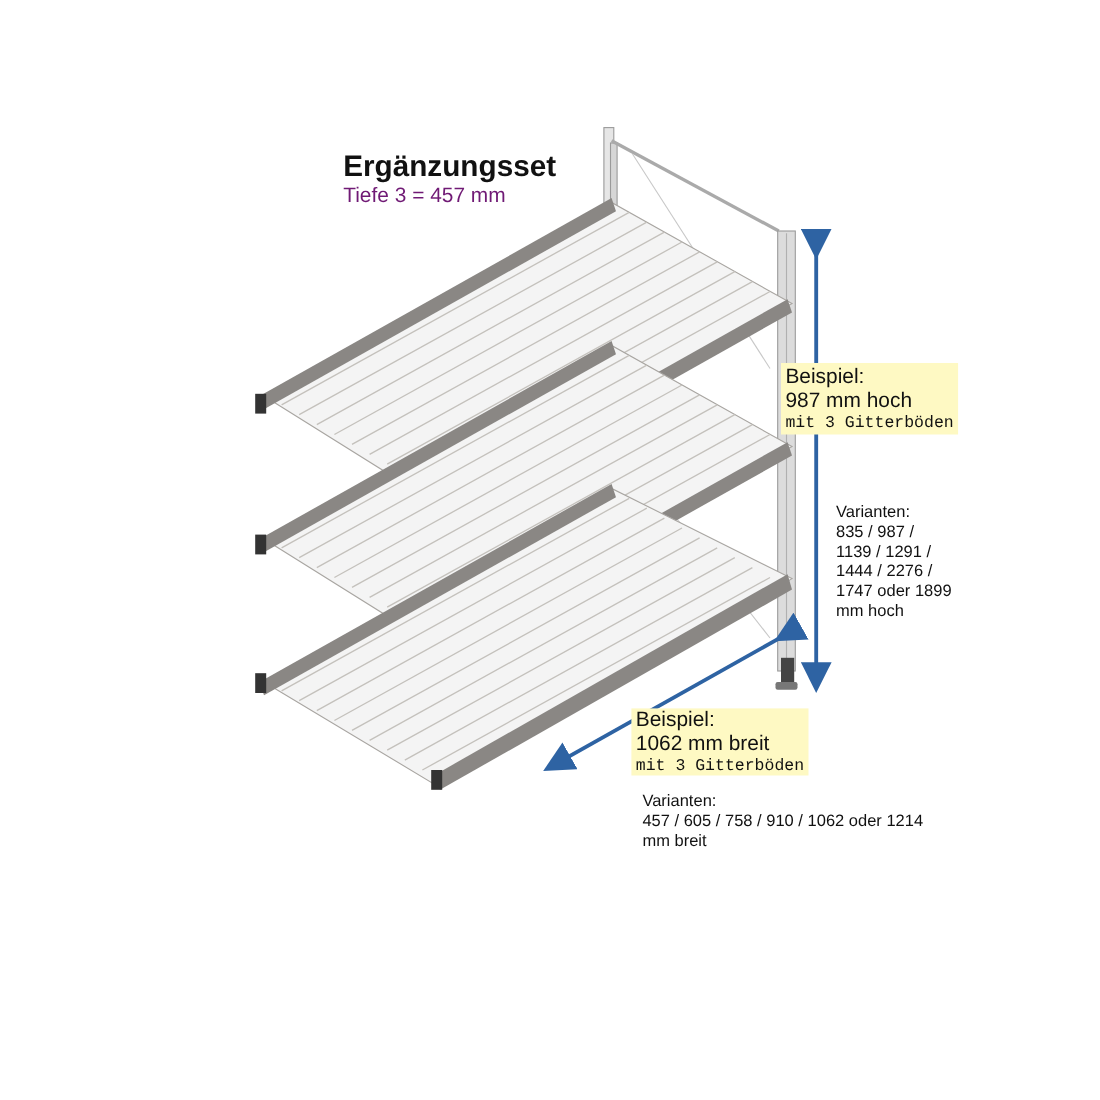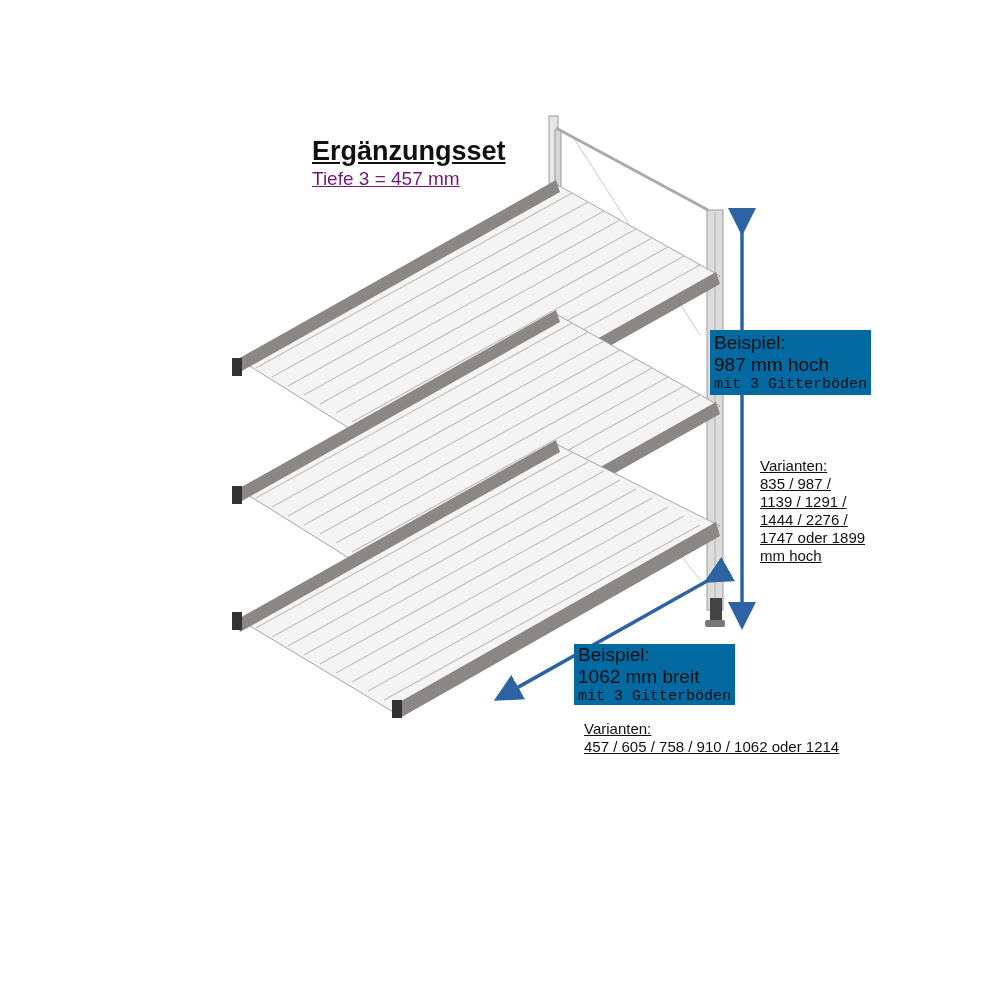--- a/index.html
+++ b/index.html
@@ -1,22 +1,22 @@
 <!DOCTYPE html>
 <html><head>
 <meta charset="utf-8">
 <style>
   html, body { margin:0; padding:0; background:#ffffff; }
   body { width:1000px; height:1000px; position:relative; overflow:hidden;
          font-family:"Liberation Sans", sans-serif; color:#111; }
   #art { position:absolute; left:0; top:0; width:1000px; height:1000px; }
-  .lbl { position:absolute; white-space:nowrap; line-height:1.12;text-decoration:underline; }
+  .lbl { position:absolute; white-space:nowrap; line-height:1.12; }
   .title { left:312px; top:136px; font-size:27px; font-weight:bold; color:#111; }
   .subtitle { left:312px; top:168px; font-size:19px; color:#701a75; }
-  .box { position:absolute; background:#0369a1; }
+  .box { position:absolute; background:#fef9c3; }
   .big { font-size:19px; }
   .small { font-size:15px;font-family:Liberation Mono, monospace; }
   .var { font-size:15px; line-height:1.2; }
 </style>
 </head>
 <body>
 
 <svg id="art" viewBox="0 0 1000 1000" xmlns="http://www.w3.org/2000/svg">
   <defs>
     <marker id="ah" markerWidth="8" markerHeight="8" refX="4" refY="4" orient="auto" markerUnits="strokeWidth">
@@ -120,13 +120,14 @@
 
 <div class="box" style="left:574px;top:644px;padding:0 4px;">
   <div class="big">Beispiel:</div>
   <div class="big">1062 mm breit</div>
   <div class="small">mit 3 Gitterböden</div>
 </div>
 
 <div class="lbl var" style="left:584px;top:720px;">
   <div>Varianten:</div>
   <div>457 / 605 / 758 / 910 / 1062 oder 1214</div>
+  <div>mm breit</div>
 </div>
 
 </body></html>

